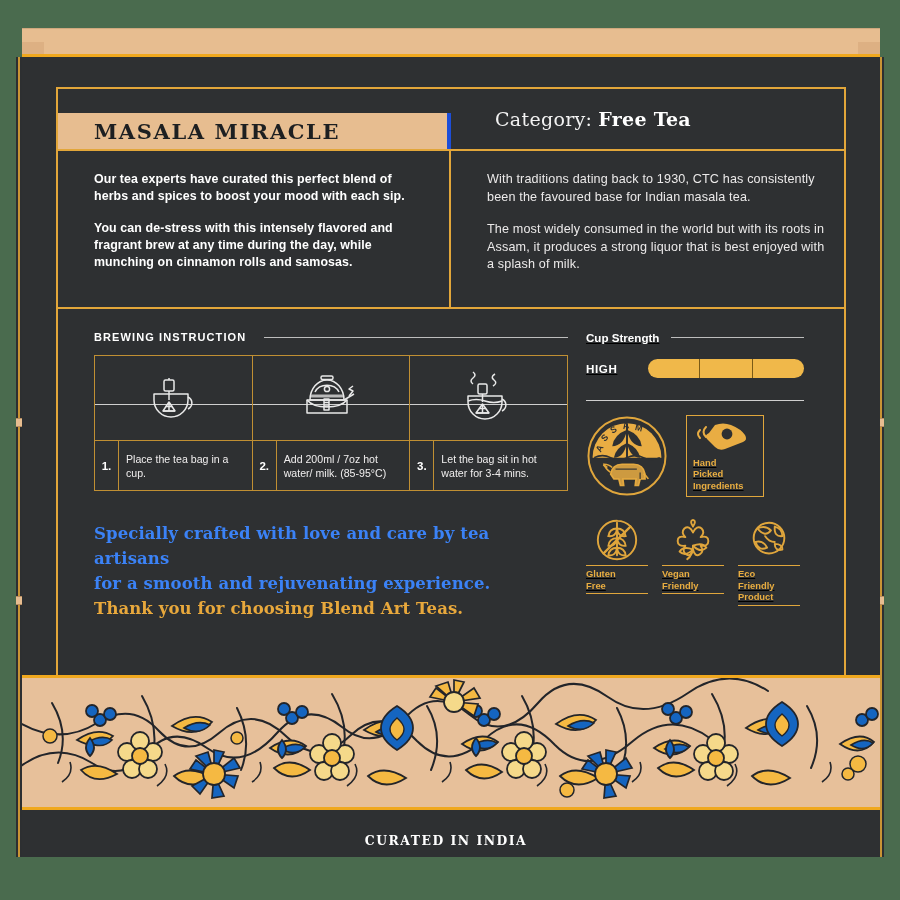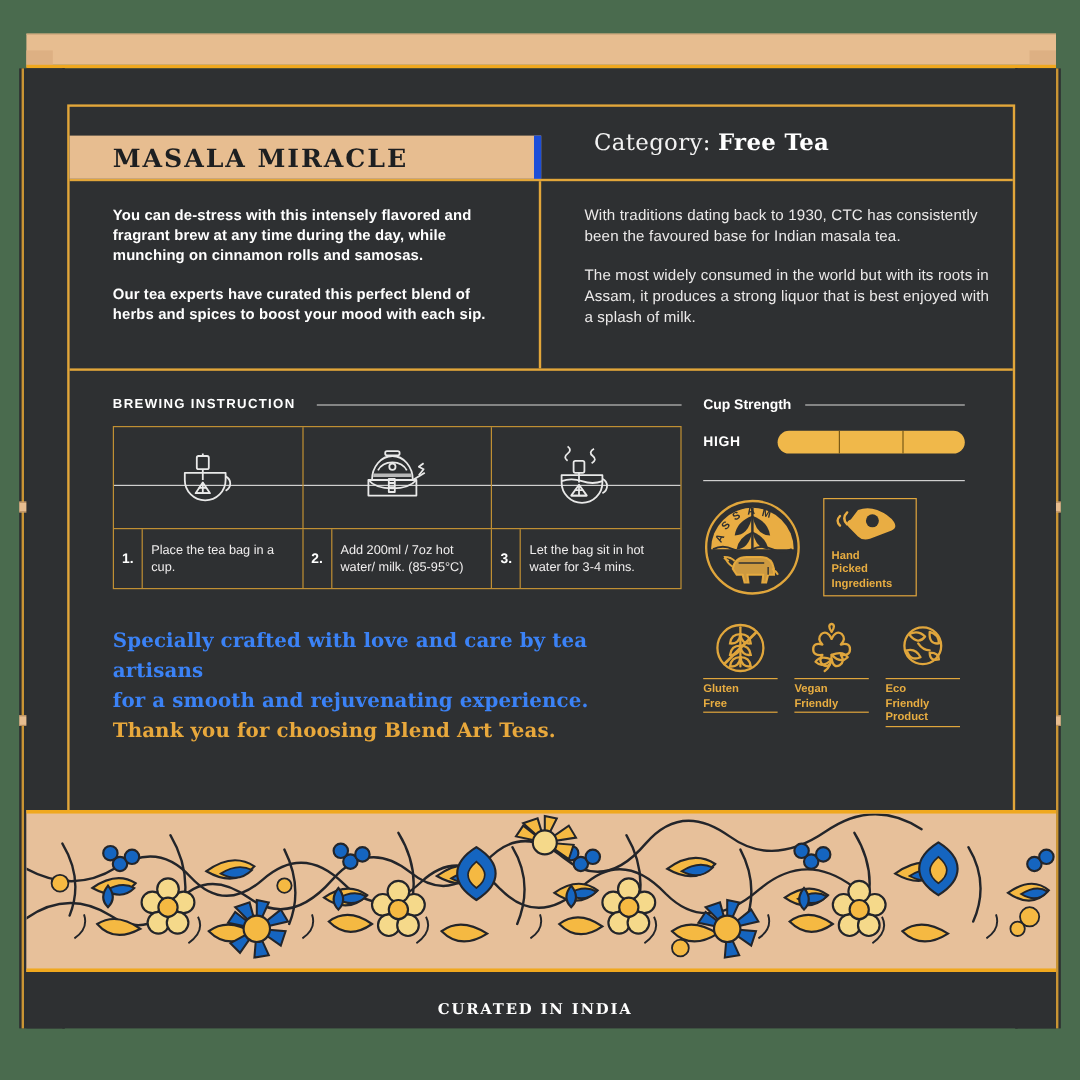--- a/index.html
+++ b/index.html
@@ -50,21 +50,21 @@
   
   .panel {
     position: absolute; left: 34px; top: 30px; width: 790px; height: 590px;
     border: 2px solid #e2a63a;
     background: #2e3032;
   }
 
   
   .hdr-row { display: flex; height: 62px; border-bottom: 2px solid #e2a63a; }
   .hdr-left {
-    flex: 0 0 393px; background: #e7bd90; border-right: 6px solid #1d4ed8;
+    flex: 0 0 393px; background: #e7bd90; border-right: 4px solid #1d4ed8;
     display: flex; align-items: center; padding-left: 36px; margin-top: 24px;
   }
   .brand-title {
     font-family: "DejaVu Serif", serif; font-weight: bold;
     font-size: 21px; letter-spacing: 1.6px; color: #1d1f21;
   }
   .hdr-right { flex: 1; display: flex; align-items: center; padding-left: 44px; }
   .cat-label {
     font-family: "DejaVu Serif", serif; font-size: 19px; color: #f2f2f2; letter-spacing: .3px;
   }
@@ -88,20 +88,21 @@
     color: #eceaea; font-size: 12.6px; line-height: 17.5px;
     letter-spacing: .15px; margin-bottom: 15px;
   }
 
   
   .lower { display: flex; height: 364px; }
   .lower-left { flex: 0 0 500px; padding: 22px 0 0 36px; }
   .lower-right {
     flex: 1; padding: 22px 40px 0 18px;
     border-left: 0;
+    text-decoration: underline;
   }
 
   
   .sec-head { display: flex; align-items: center; margin-bottom: 12px; }
   .sec-head-txt {
     color: #ffffff; font-weight: bold; font-size: 11px; letter-spacing: 1.1px;
     white-space: nowrap;
   }
   .sec-rule { flex: 1; height: 1px; background: #bdbdbd; margin-left: 18px; }
 
@@ -213,22 +214,22 @@
           <div class="brand-title">MASALA MIRACLE</div>
         </div>
         <div class="hdr-right">
           <span class="cat-label">Category:</span>
           <span class="cat-value">Free Tea</span>
         </div>
       </div>
 
       <div class="body-row">
         <div class="body-left">
+          <p class="p-bold">Our tea experts have curated this perfect blend of herbs and spices to boost your mood with each sip.</p>
           <p class="p-bold">You can de-stress with this intensely flavored and fragrant brew at any time during the day, while munching on cinnamon rolls and samosas.</p>
-          <p class="p-bold">Our tea experts have curated this perfect blend of herbs and spices to boost your mood with each sip.</p>
         </div>
         <div class="body-right">
           <p class="p-reg">With traditions dating back to 1930, CTC has consistently been the favoured base for Indian masala tea.</p>
           <p class="p-reg">The most widely consumed in the world but with its roots in Assam, it produces a strong liquor that is best enjoyed with a splash of milk.</p>
         </div>
       </div>
 
       <div class="lower">
 
         <div class="lower-left">

